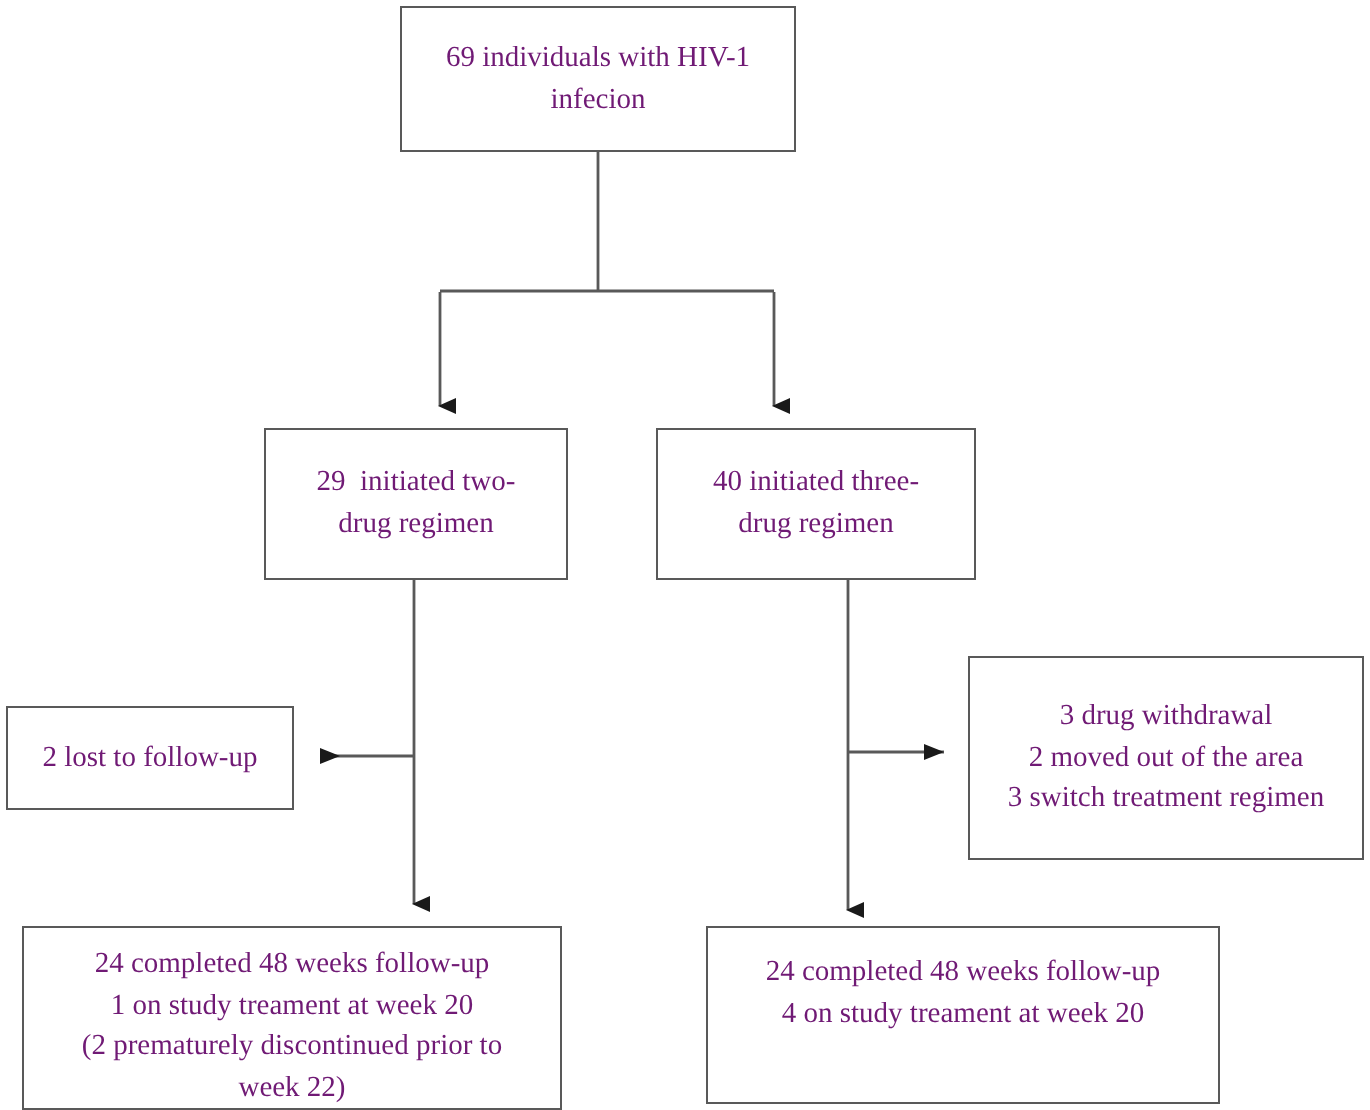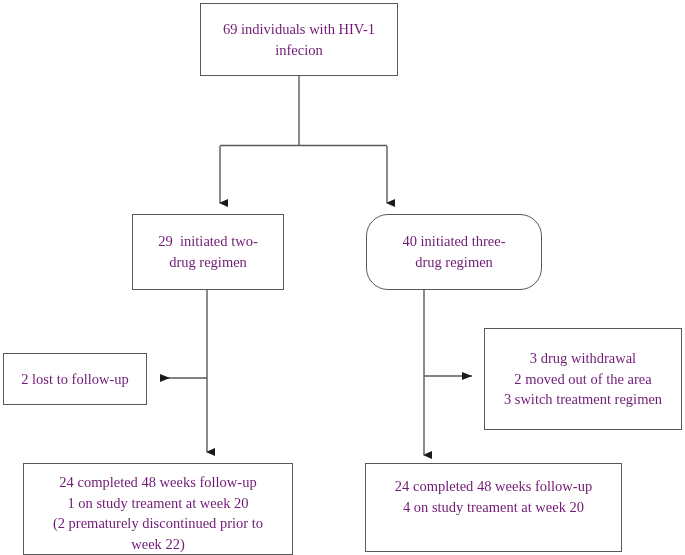--- a/index.html
+++ b/index.html
@@ -24,35 +24,35 @@
     display: flex;
     flex-direction: column;
     align-items: center;
     text-align: center;
     line-height: 1.42;
     font-size: 14.5px;
     color: #701a75;
     white-space: pre;
   }
   .node.v-center { justify-content: center; }
-  .node.v-top { justify-content: flex-start; margin-left: 12px; }
+  .node.v-top { justify-content: flex-start; }
   .node .ln { display: block; }
   #edges {
     position: absolute;
     left: 0;
     top: 0;
     width: 685px;
     height: 555px;
     pointer-events: none;
   }
 
   
   #node-root        { left: 200px; top: 3px;   width: 198px; height: 73px; }
   #node-two-drug    { left: 132px; top: 214px; width: 152px; height: 76px; }
-  #node-three-drug  { left: 366px; top: 214px; width: 176px; height: 76px; border-radius: 22px; }
+  #node-three-drug  { left: 328px; top: 214px; width: 160px; height: 76px; }
   #node-left-loss   { left: 3px;   top: 353px; width: 144px; height: 52px; }
   #node-right-loss  { left: 484px; top: 328px; width: 198px; height: 102px; }
   #node-left-final  { left: 11px;  top: 463px; width: 270px; height: 92px; padding-top: 8px; }
   #node-right-final { left: 353px; top: 463px; width: 257px; height: 89px; padding-top: 12px; }
 </style>
 </head>
 <body>
 
 <div id="canvas">
 

